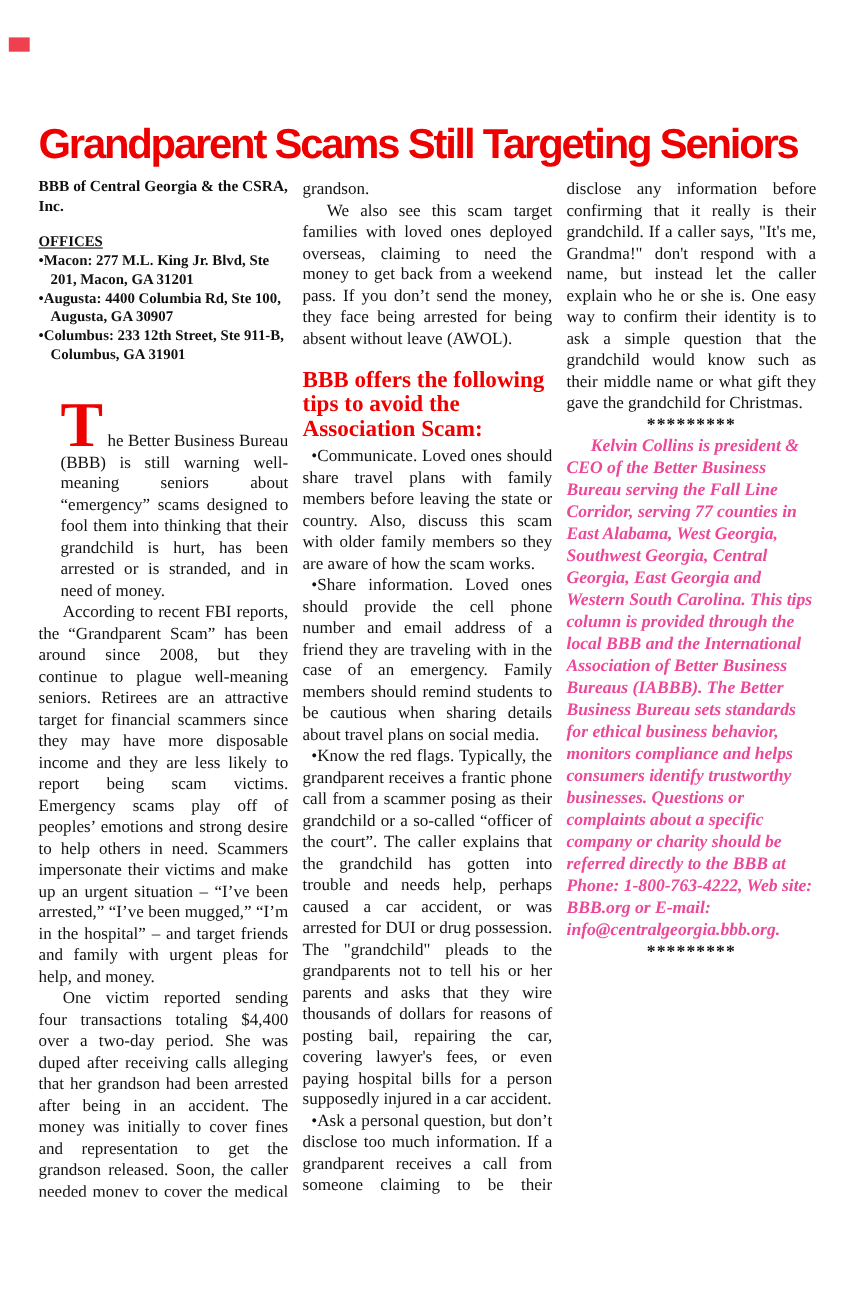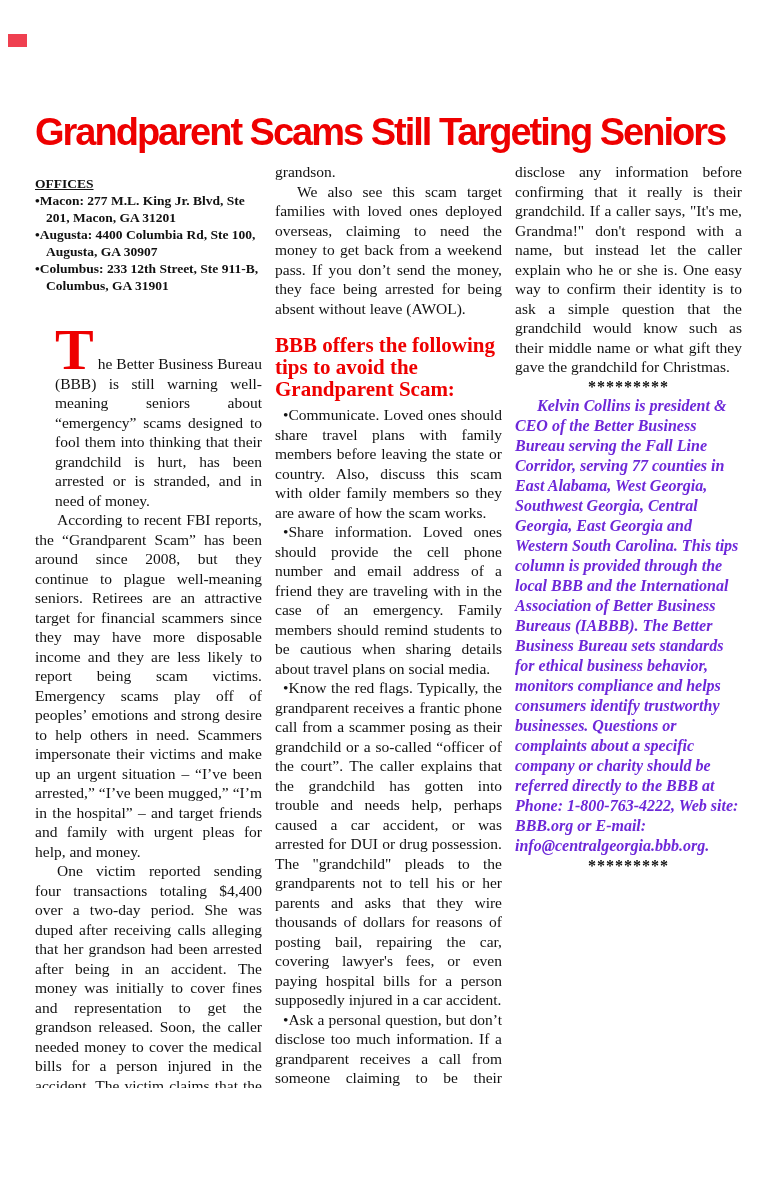--- a/index.html
+++ b/index.html
@@ -86,21 +86,21 @@
   .spacer-para { margin-top: 20px; }
   .separator {
     text-align: center;
     font-weight: bold;
     font-size: 16px;
     line-height: 19px;
     letter-spacing: 1px;
     margin: 0;
   }
   .bio {
-    color: #6d28d9;
+    color: #ec4899;
     font-weight: bold;
     font-style: italic;
     font-size: 16px;
     line-height: 20px;
     text-align: left;
     text-indent: 22px;
     margin: 0;
   }
 </style>
 </head>
@@ -109,20 +109,21 @@
 <div class="page">
 
   <div class="corner-mark"></div>
 
   <h1 class="headline">Grandparent Scams Still Targeting Seniors</h1>
 
   <div class="columns">
 
     <div class="col">
       <div class="byline">
+        <span>BBB of Central Georgia &amp; the CSRA, Inc.</span>
       </div>
 
       <div class="offices">
         <div class="offices-heading">OFFICES</div>
         <div class="office-item">Macon: 277 M.L. King Jr. Blvd, Ste 201, Macon, GA 31201</div>
         <div class="office-item">Augusta: 4400 Columbia Rd, Ste 100, Augusta, GA 30907</div>
         <div class="office-item">Columbus: 233 12th Street, Ste 911-B, Columbus, GA 31901</div>
       </div>
 
       <p class="body-para lead-para"><span class="dropcap">T</span><span>he Better Business Bureau (BBB) is still warning well-meaning seniors about “emergency” scams designed to fool them into thinking that their grandchild is hurt, has been arrested or is stranded, and in need of money.</span></p>
@@ -130,21 +131,21 @@
       <p class="body-para indent">According to recent FBI reports, the “Grandparent Scam” has been around since 2008, but they continue to plague well-meaning seniors. Retirees are an attractive target for financial scammers since they may have more disposable income and they are less likely to report being scam victims. Emergency scams play off of peoples’ emotions and strong desire to help others in need. Scammers impersonate their victims and make up an urgent situation – “I’ve been arrested,” “I’ve been mugged,” “I’m in the hospital” – and target friends and family with urgent pleas for help, and money.</p>
 
       <p class="body-para indent">One victim reported sending four transactions totaling $4,400 over a two-day period. She was duped after receiving calls alleging that her grandson had been arrested after being in an accident. The money was initially to cover fines and representation to get the grandson released. Soon, the caller needed money to cover the medical bills for a person injured in the accident. The victim claims that the scammer not only knew details about her grandson but also allowed her to briefly speak with someone that sounded like her</p>
     </div>
 
     <div class="col">
       <p class="body-para">grandson.</p>
 
       <p class="body-para indent">We also see this scam target families with loved ones deployed overseas, claiming to need the money to get back from a weekend pass. If you don’t send the money, they face being arrested for being absent without leave (AWOL).</p>
 
-      <h2 class="tips-heading">BBB offers the following tips to avoid the Grandparent Scam:</h2>
+      <h2 class="tips-heading">BBB offers the following tips to avoid the Association Scam:</h2>
 
       <p class="tip"><span class="bullet-marker"></span><span>Communicate. Loved ones should share travel plans with family members before leaving the state or country. Also, discuss this scam with older family members so they are aware of how the scam works.</span></p>
 
       <p class="tip"><span class="bullet-marker"></span><span>Share information. Loved ones should provide the cell phone number and email address of a friend they are traveling with in the case of an emergency. Family members should remind students to be cautious when sharing details about travel plans on social media.</span></p>
 
       <p class="tip"><span class="bullet-marker"></span><span>Know the red flags. Typically, the grandparent receives a frantic phone call from a scammer posing as their grandchild or a so-called “officer of the court”. The caller explains that the grandchild has gotten into trouble and needs help, perhaps caused a car accident, or was arrested for DUI or drug possession. The "grandchild" pleads to the grandparents not to tell his or her parents and asks that they wire thousands of dollars for reasons of posting bail, repairing the car, covering lawyer's fees, or even paying hospital bills for a person supposedly injured in a car accident.</span></p>
 
       <p class="tip"><span class="bullet-marker"></span><span>Ask a personal question, but don’t disclose too much information. If a grandparent receives a call from someone claiming to be their grandchild in distress, BBB advises that the grandparent not</span></p>
     </div>
 

